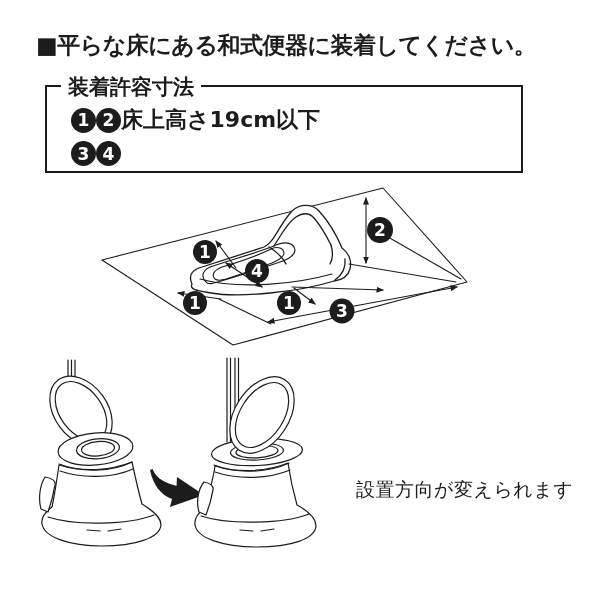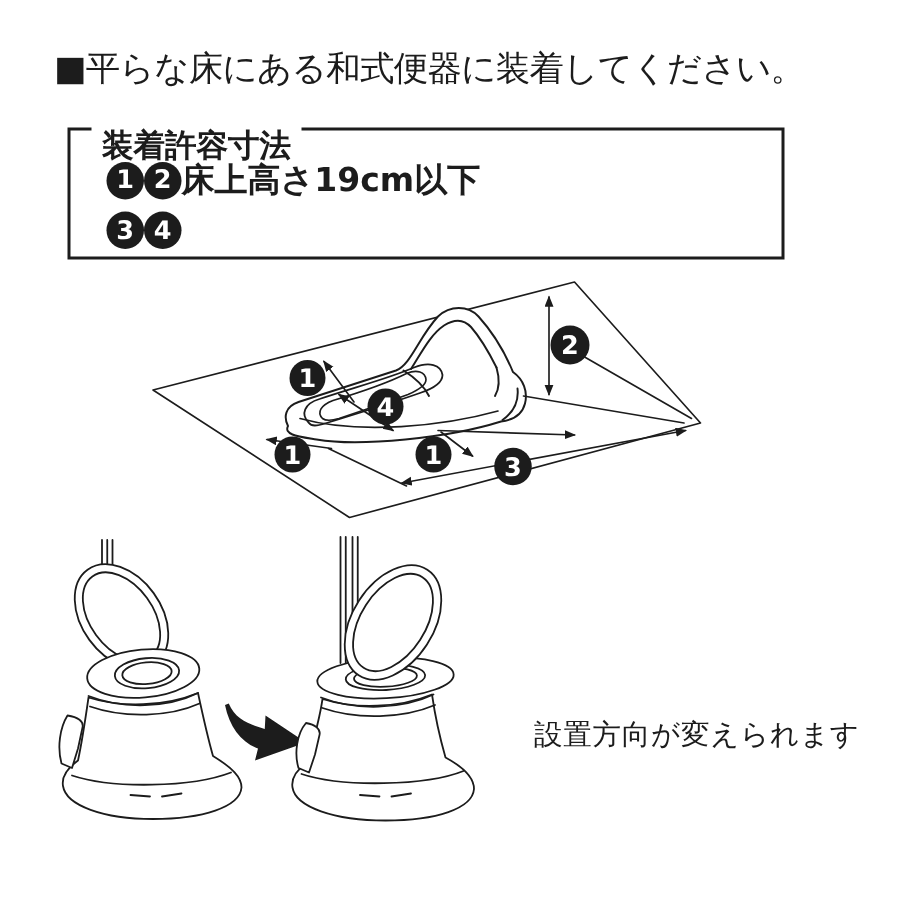--- a/index.html
+++ b/index.html
@@ -3,29 +3,29 @@
 <meta charset="utf-8">
 <style>
   html,body{margin:0;padding:0;}
   body{
     width:604px;height:604px;position:relative;overflow:hidden;
     background:#ffffff;color:#1c1c1c;
     font-family:"DejaVu Sans","Liberation Sans",sans-serif;
   }
   .header-title{
     position:absolute;left:36px;top:30px;
-    font-size:23px;font-weight:normal;letter-spacing:-0.5px;white-space:nowrap;
+    font-size:23px;font-weight:bold;letter-spacing:-0.5px;white-space:nowrap;
   }
   .spec-box{
     position:absolute;left:45px;top:85px;width:474px;height:84px;
     border:2.5px solid #1c1c1c;background:#fff;
   }
   .spec-box-title{
     position:absolute;left:14px;top:-14px;background:#fff;padding:0 7px;
-    font-size:21px;font-weight:bold;white-space:nowrap;margin-top:10px;
+    font-size:21px;font-weight:bold;white-space:nowrap;
   }
   .spec-line{
     position:absolute;left:24px;display:flex;align-items:center;
     font-size:22px;font-weight:bold;white-space:nowrap;
   }
   .spec-line.l1{top:18px;}
   .spec-line.l2{top:54px;}
   .badge{
     display:inline-flex;align-items:center;justify-content:center;
     width:25px;height:25px;border-radius:50%;background:#1c1c1c;color:#fff;

